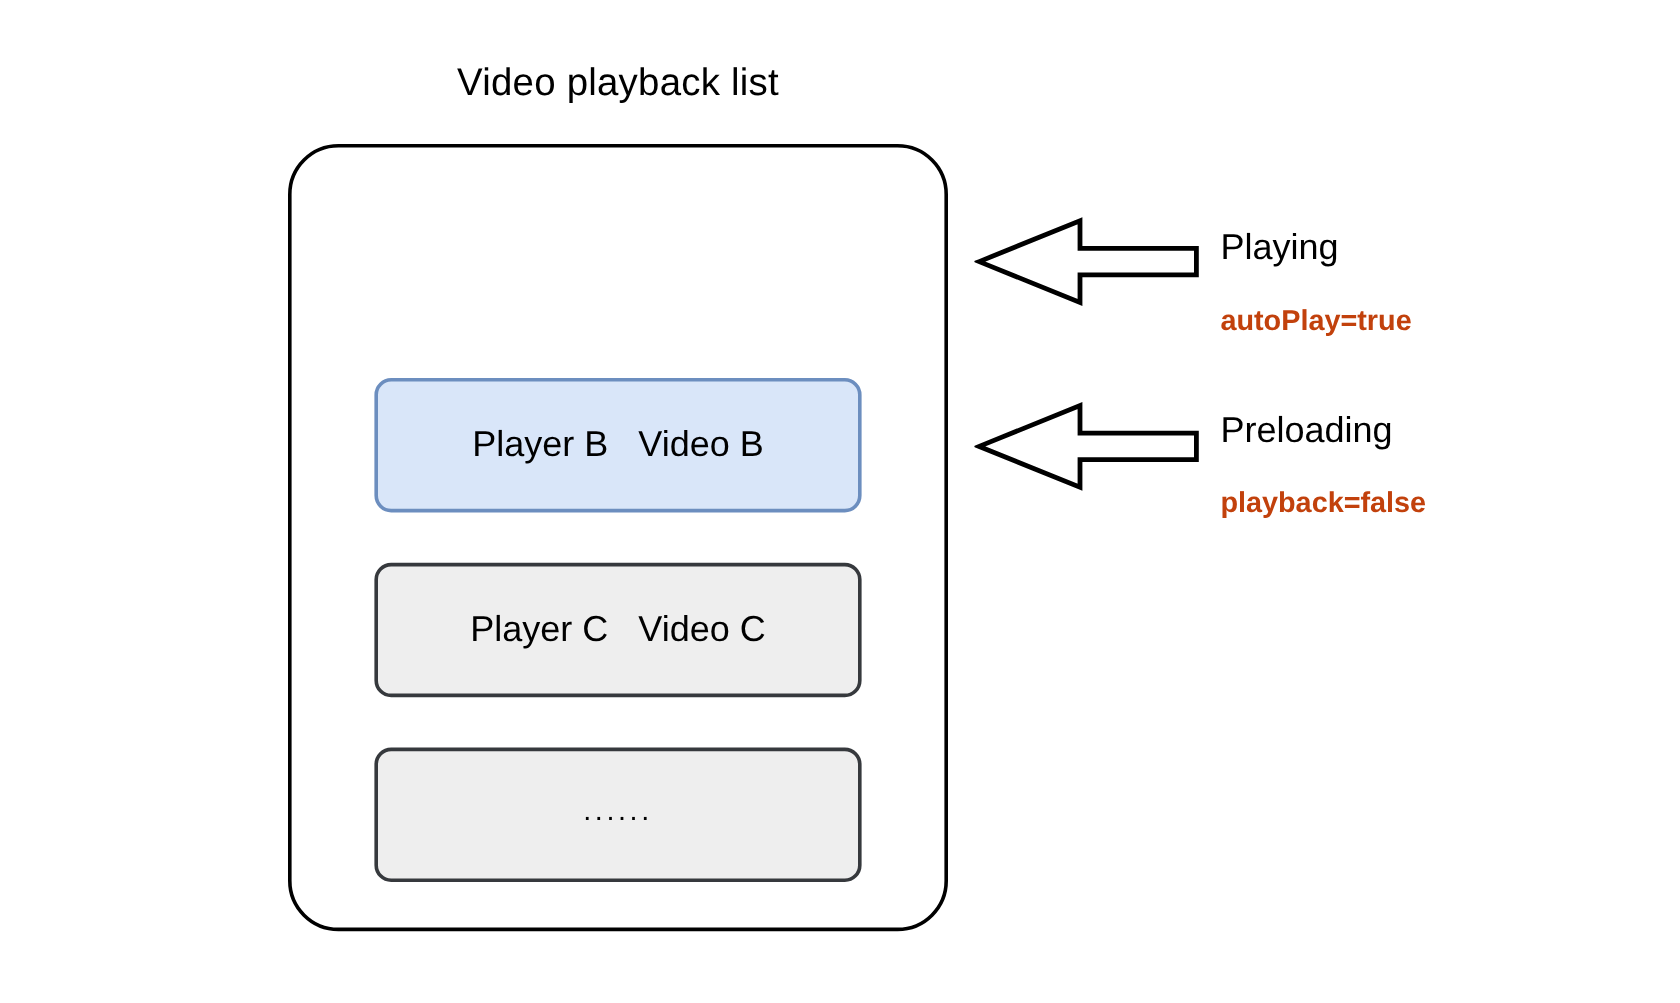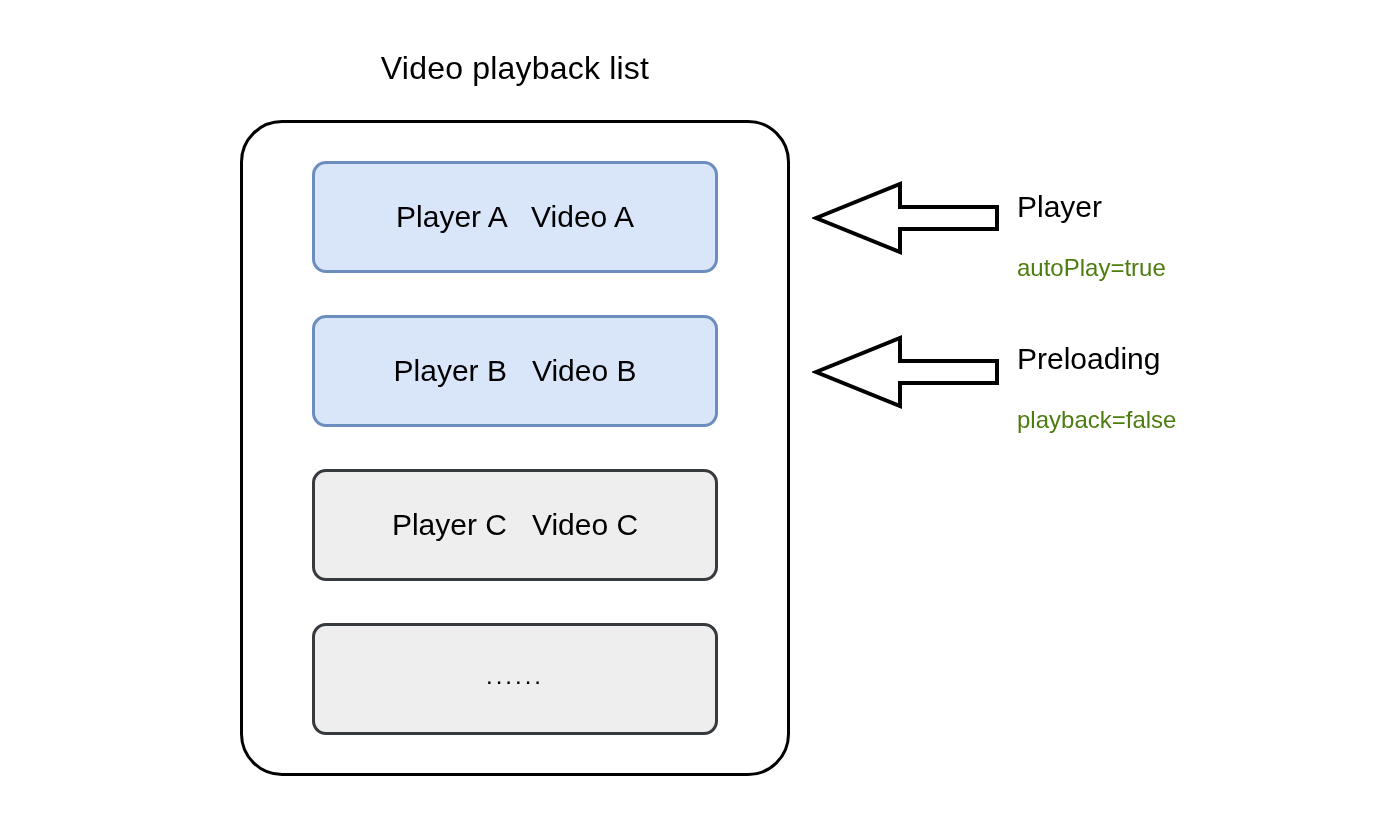--- a/index.html
+++ b/index.html
@@ -106,36 +106,34 @@
   .annotation-title {
     font-size: 30px;
     line-height: 38px;
     color: #000000;
     white-space: nowrap;
   }
   .annotation-sub {
     font-size: 24px;
     line-height: 32px;
     margin-top: 26px;
-    color: #4d7c0f;
+    color: #c2410c;
     white-space: nowrap;
+    font-weight: bold;
   }
 </style>
 </head>
 <body>
 
 <div id="canvas">
 
   <div class="diagram-title">Video playback list</div>
 
   <div class="list-container"></div>
 
-  <div class="player-item active item-row-0">
-    <span class="item-label">Player A   Video A</span>
-  </div>
 
   <div class="player-item active item-row-1">
     <span class="item-label">Player B   Video B</span>
   </div>
 
   <div class="player-item idle item-row-2">
     <span class="item-label">Player C   Video C</span>
   </div>
 
   <div class="player-item idle item-row-3">
@@ -144,21 +142,21 @@
 
   <svg class="annotation-arrow arrow-0" width="190" height="76" viewBox="0 0 190 76">
     <polygon points="4,38 88,4 88,27 185,27 185,49 88,49 88,72" fill="#ffffff" stroke="#000000" stroke-width="4" stroke-linejoin="miter"></polygon>
   </svg>
 
   <svg class="annotation-arrow arrow-1" width="190" height="76" viewBox="0 0 190 76">
     <polygon points="4,38 88,4 88,27 185,27 185,49 88,49 88,72" fill="#ffffff" stroke="#000000" stroke-width="4" stroke-linejoin="miter"></polygon>
   </svg>
 
   <div class="annotation-text annotation-0">
-    <div class="annotation-title">Player</div>
+    <div class="annotation-title">Playing</div>
     <div class="annotation-sub">autoPlay=true</div>
   </div>
 
   <div class="annotation-text annotation-1">
     <div class="annotation-title">Preloading</div>
     <div class="annotation-sub">playback=false</div>
   </div>
 
 </div>
 

